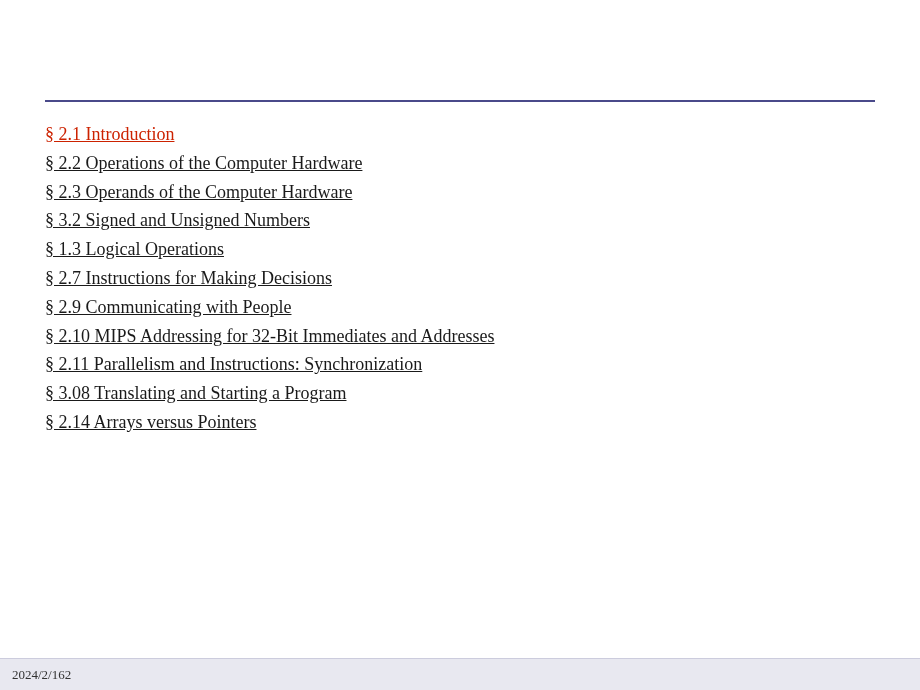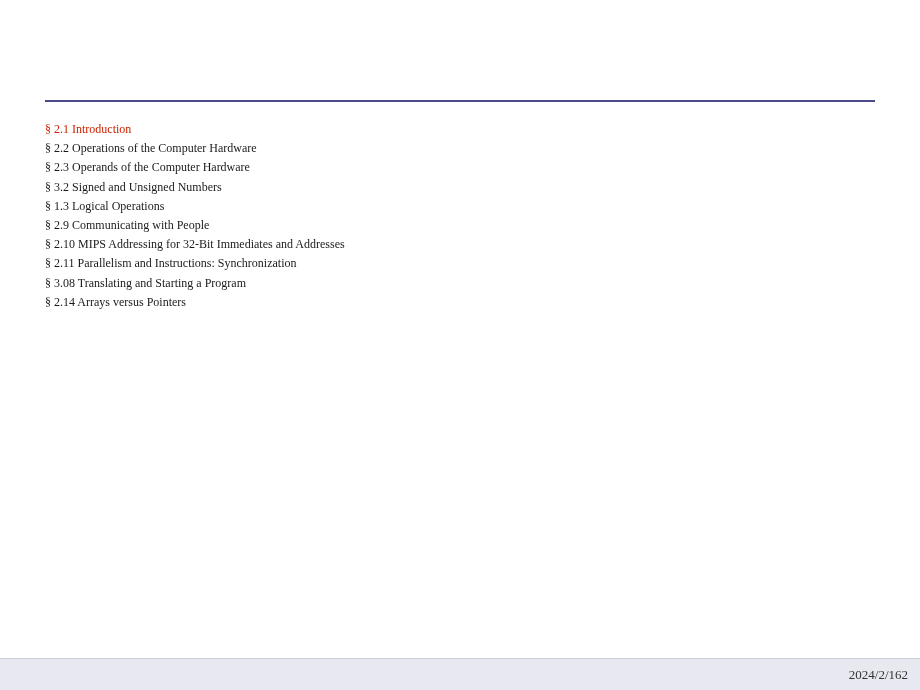--- a/index.html
+++ b/index.html
@@ -32,40 +32,41 @@
       margin-top: 60px;
     }
 
     .toc-list {
       list-style: none;
       padding: 0;
       margin: 0;
     }
 
     .toc-list li {
-      font-size: 12px;
+      font-size: 18px;
       line-height: 1.6;
       color: #1a1a1a;
       font-family: Georgia, 'Times New Roman', Times, serif;
+      text-decoration: underline;
     }
 
     .toc-list li.active {
       color: #cc2200;
     }
 
     .bottom-bar {
       position: absolute;
       bottom: 0;
       left: 0;
       right: 0;
       height: 32px;
       background: #e8e8f0;
       display: flex;
       align-items: center;
-      justify-content: flex-end;
+      justify-content: flex-start;
       padding: 0 12px;
       border-top: 1px solid #ccccdd;
     }
 
     .bottom-date {
       font-size: 13px;
       color: #333333;
       font-family: Georgia, 'Times New Roman', Times, serif;
     }
 
@@ -79,20 +80,21 @@
 <body>
 
 <div class="slide-container">
   <div class="top-line"></div>
   <ul class="toc-list">
   <li class="active">§ 2.1 Introduction</li>
       <li>§ 2.2 Operations of the Computer Hardware</li>
       <li>§ 2.3 Operands of the Computer Hardware</li>
       <li>§ 3.2 Signed and Unsigned Numbers</li>
       <li>§ 1.3 Logical Operations</li>
+      <li>§ 2.7 Instructions for Making Decisions</li>
       <li>§ 2.9 Communicating with People</li>
       <li>§ 2.10 MIPS Addressing for 32-Bit Immediates and Addresses</li>
       <li>§ 2.11 Parallelism and Instructions:  Synchronization</li>
       <li>§ 3.08 Translating and Starting a Program</li>
       <li>§ 2.14 Arrays versus Pointers</li>
     </ul>
 </div>
 
 <div class="bottom-bar">
   <span class="bottom-date">2024/2/16</span>

